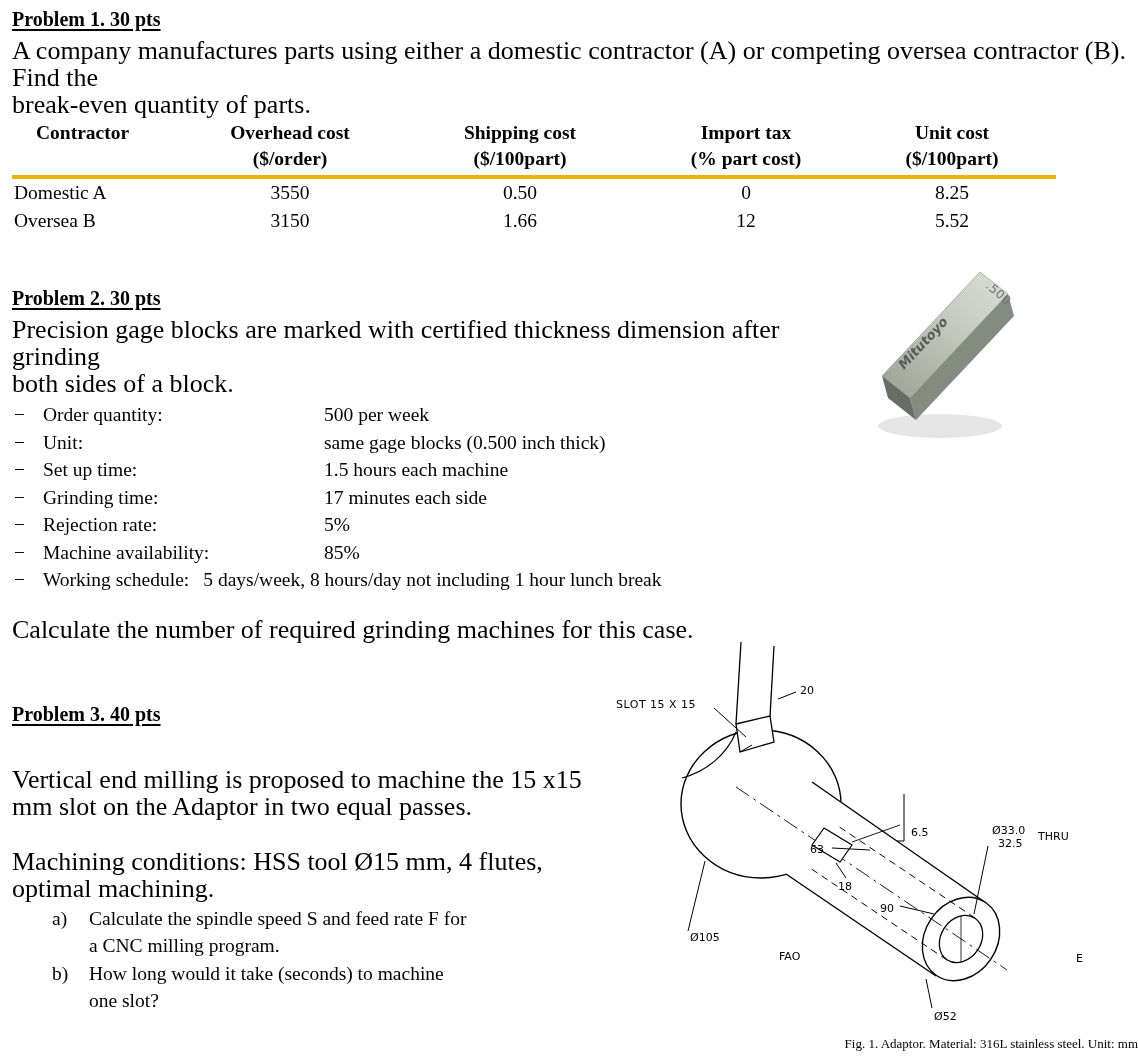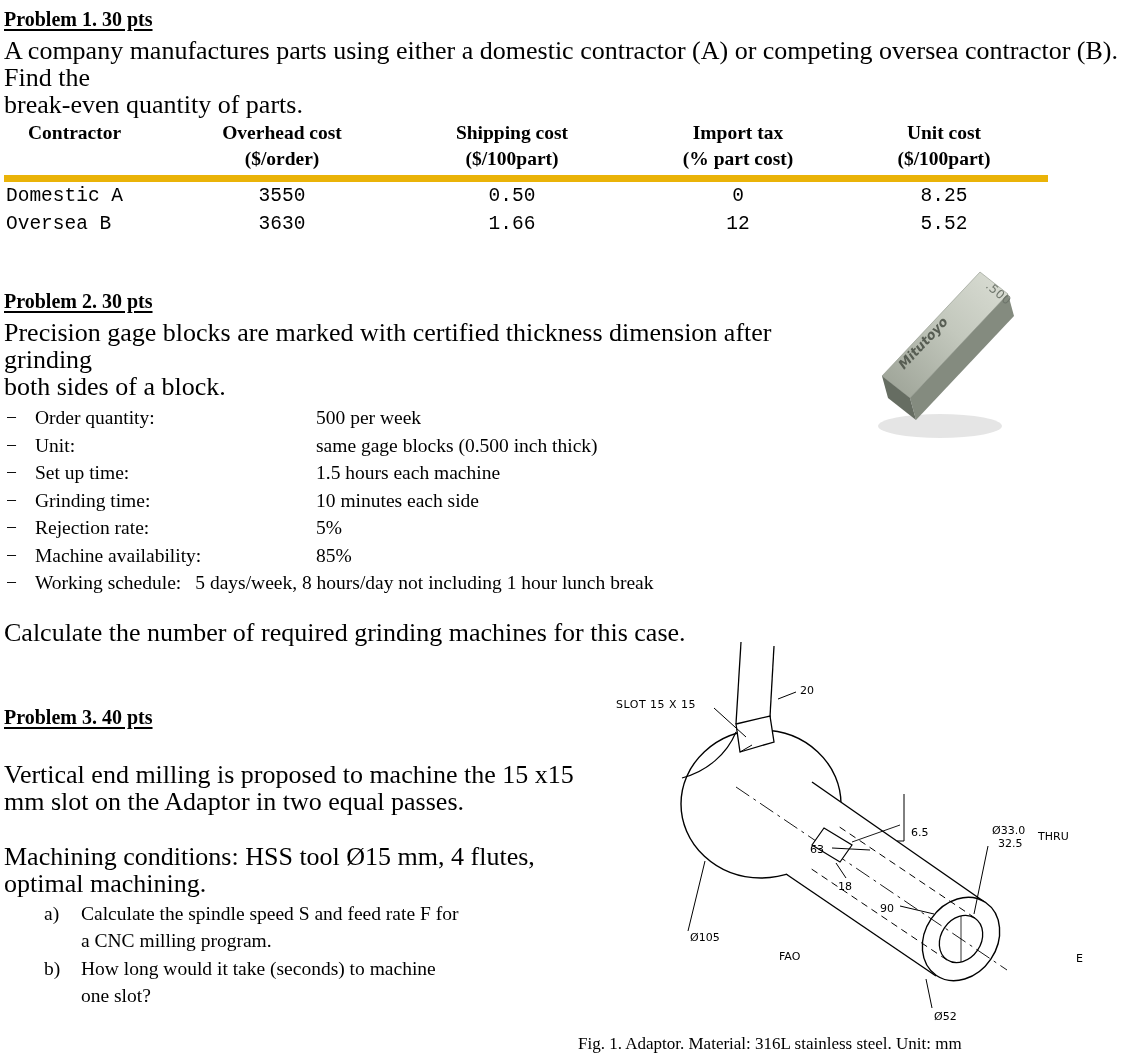--- a/index.html
+++ b/index.html
@@ -1,61 +1,61 @@
 <!DOCTYPE html>
 <html><head>
 <meta charset="utf-8">
 <style>
   * { box-sizing: border-box; }
   html, body { margin: 0; padding: 0; }
   body {
     width: 1138px; height: 1060px; background: #fff; color: #000;
     font-family: "Liberation Serif", "DejaVu Serif", serif;
   }
-  .page { position: relative; width: 1138px; height: 1060px; padding: 6px 8px 0 4px; overflow: hidden; }
+  .page { position: relative; width: 1138px; height: 1060px; padding: 6px 8px 0 12px; overflow: hidden; }
 
   .ptitle {
     font-size: 20px; font-weight: bold; line-height: 27px; margin: 0 0 4px 0;
     text-decoration: underline; text-decoration-thickness: 2px; text-underline-offset: 3px;
   }
   .body-text { font-size: 26px; line-height: 27px; margin: 0; white-space: pre-wrap; }
 
   
   table.cost-table { border-collapse: collapse; width: 1044px; font-size: 19.5px; margin-top: 2px; }
   .cost-table th { font-weight: bold; text-align: center; padding: 0; line-height: 26px; }
   .cost-table th.first-col { text-align: left; padding-left: 24px; }
-  .cost-table tr.unit-row th { border-bottom: 7px solid #eab308; padding-bottom: 3px; }
-  .cost-table td { text-align: center; line-height: 28px; padding: 0; font-family: Liberation Mono, monospace; }
+  .cost-table tr.unit-row th { border-bottom: 4px solid #eab308; padding-bottom: 3px; }
+  .cost-table td { text-align: center; line-height: 28px; padding: 0; }
   .cost-table td.first-col { text-align: left; padding-left: 2px; }
 
   
   .section-p2 { margin-top: 50px; }
   .p2-intro { width: 850px; }
   .spec-list { margin-top: 4px; font-size: 19.5px; }
   .spec-item { display: flex; line-height: 27.5px; }
   .spec-item .dash { width: 31px; padding-left: 2px; }
   .spec-item .label { width: 281px; }
   .spec-item.inline .label { width: auto; margin-right: 14px; }
   .question { margin-top: 22px; }
 
   
   .section-p3 { margin-top: 58px; }
-  .section-p3 .ptitle { margin-bottom: 30px; }
+  .section-p3 .ptitle { margin-bottom: 38px; }
   .p3-col { width: 600px; }
   .p3-para { margin-top: 28px; }
   .p3-para.firstpara { margin-top: 0; }
   .sub-list { margin-top: 3px; }
   .sub-item { display: flex; font-size: 19.5px; line-height: 27.5px; padding-left: 40px; }
   .sub-item .marker { width: 37px; }
   .sub-item .sub-text { white-space: pre-wrap; }
 
   
   .gage-svg { position: absolute; left: 878px; top: 266px; width: 160px; height: 180px; }
   .fig-svg { position: absolute; left: 586px; top: 642px; width: 552px; height: 392px; }
-  .fig-caption { position: absolute; left: 578px; top: 1030px; width: 560px; font-size: 17px; line-height: 27px; }
+  .fig-caption { position: absolute; left: 578px; top: 1030px; width: 560px; font-size: 13px; line-height: 27px; text-align: right; }
 </style>
 </head>
 <body>
 
 <div class="page">
 
   <div class="section">
     <h2 class="ptitle">Problem 1. 30 pts</h2>
     <p class="body-text">A company manufactures parts using either a domestic contractor (A) or competing oversea contractor (B). Find the
 break-even quantity of parts.</p>
@@ -84,21 +84,21 @@
       </tr>
       <tr>
         <td class="first-col">Domestic A</td>
         <td>3550</td>
         <td>0.50</td>
         <td>0</td>
         <td>8.25</td>
       </tr>
       <tr>
         <td class="first-col">Oversea B</td>
-        <td>3630</td>
+        <td>3150</td>
         <td>1.66</td>
         <td>12</td>
         <td>5.52</td>
       </tr>
     </tbody>
       </table>
   </div>
 
   <div class="section section-p2">
     <h2 class="ptitle">Problem 2. 30 pts</h2>
@@ -116,21 +116,21 @@
         <span class="value">same gage blocks (0.500 inch thick)</span>
       </div>
       <div class="spec-item">
         <span class="dash">−</span>
         <span class="label">Set up time:</span>
         <span class="value">1.5 hours each machine</span>
       </div>
       <div class="spec-item">
         <span class="dash">−</span>
         <span class="label">Grinding time:</span>
-        <span class="value">10 minutes each side</span>
+        <span class="value">17 minutes each side</span>
       </div>
       <div class="spec-item">
         <span class="dash">−</span>
         <span class="label">Rejection rate:</span>
         <span class="value">5%</span>
       </div>
       <div class="spec-item">
         <span class="dash">−</span>
         <span class="label">Machine availability:</span>
         <span class="value">85%</span>

